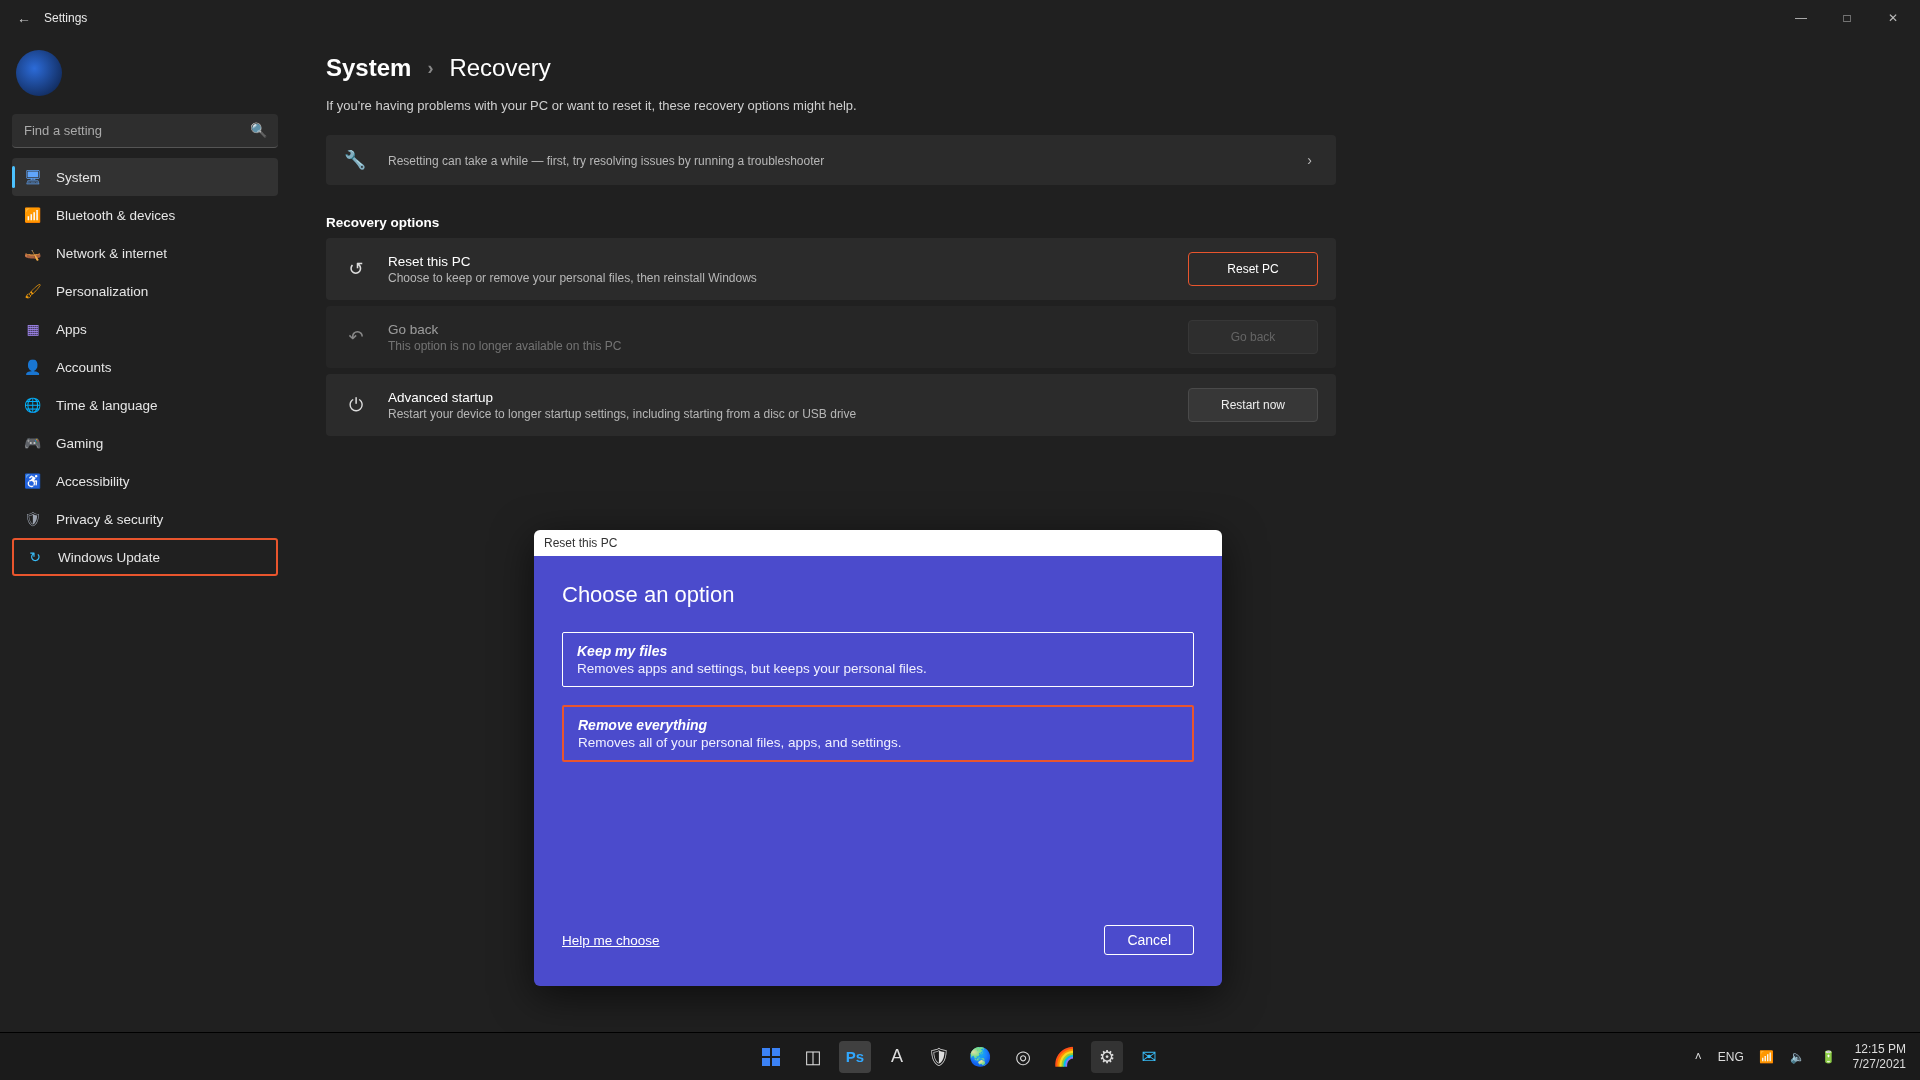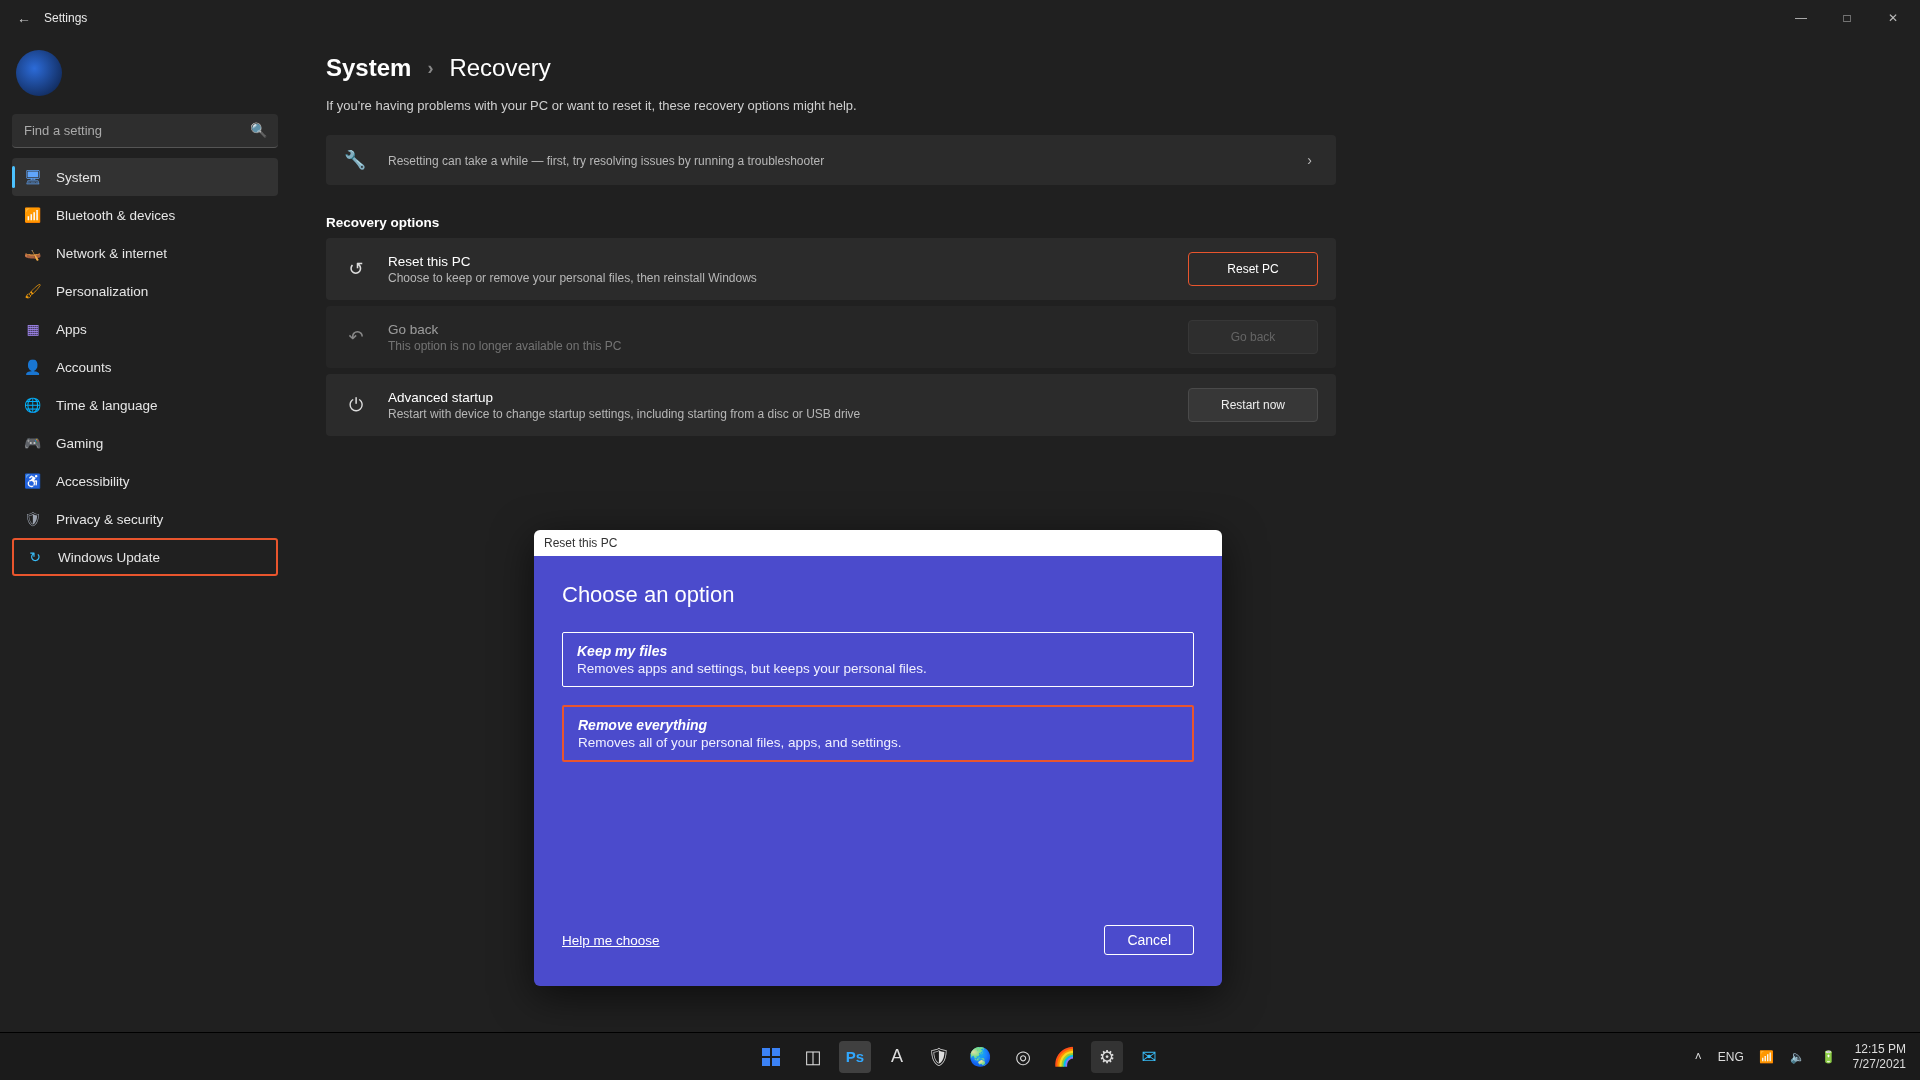--- a/index.html
+++ b/index.html
@@ -164,21 +164,21 @@
         <div class="ttl">Go back</div>
         <div class="dsc">This option is no longer available on this PC</div>
       </div>
       <div class="btn off">Go back</div>
     </div>
 
     <div class="card">
       <div class="cic">⏻</div>
       <div class="txt">
         <div class="ttl">Advanced startup</div>
-        <div class="dsc">Restart with device to change startup settings, including starting from a disc or USB drive</div>
+        <div class="dsc">Restart your device to longer startup settings, including starting from a disc or USB drive</div>
       </div>
       <div class="btn">Restart now</div>
     </div>
   </div>
 </div>
 
 <div class="dialog-wrap">
   <div class="dialog-title">Reset this PC</div>
   <div class="dialog-body">
     <h2>Choose an option</h2>

